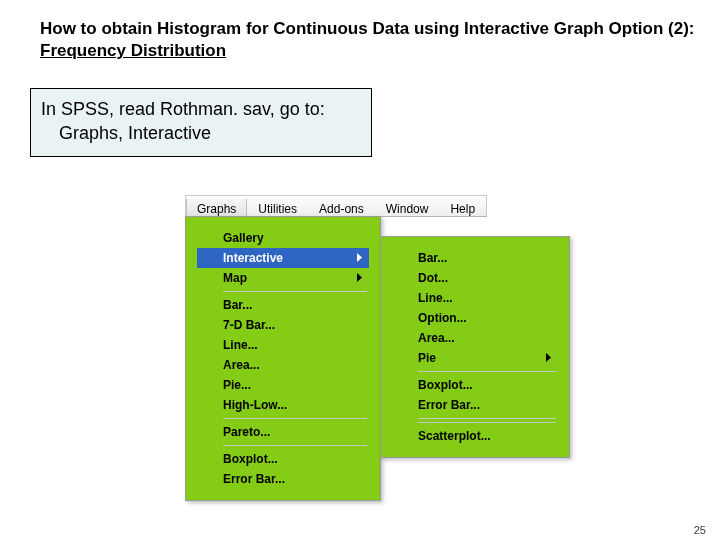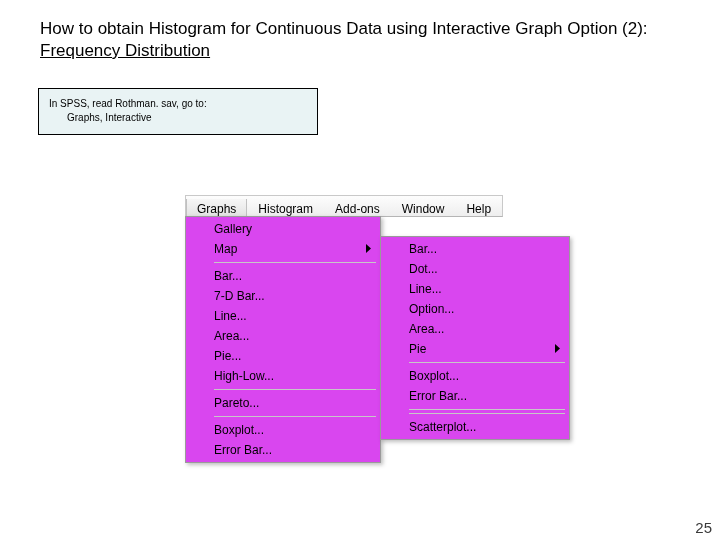--- a/index.html
+++ b/index.html
@@ -6,34 +6,34 @@
   body {
     margin: 0;
     width: 720px;
     height: 540px;
     font-family: Arial, Helvetica, sans-serif;
     background: #fff;
     position: relative;
     overflow: hidden;
   }
   .title {
-    font-weight: normal;
+    font-weight: bold;
     font-size: 17px;
     line-height: 1.3;
     padding: 18px 21px 6px 40px;
     color: #000;
   }
   .title .ul { text-decoration: underline; }
   .instr-box {
-    margin: 20px 0 0 38px;
-    width: 280px;
+    margin: 20px 0 0 30px;
+    width: 342px;
     border: 1px solid #000;
     background: #e9f3f4;
     padding: 8px 8px 10px 10px;
-    font-size: 10px;
+    font-size: 18px;
     line-height: 1.35;
     font-family: Arial, Helvetica, sans-serif;
   }
   .instr-box .l2 { padding-left: 18px; }
   .instr-box .l3 { padding-left: 36px; }
 
   .menus {
     position: absolute;
     left: 185px;
     top: 195px;
@@ -54,25 +54,26 @@
     cursor: default;
   }
   .menubar-item.open {
     background: linear-gradient(#f6f6f6,#e3e3e3);
     border-left: 1px solid #c0c0c0;
     border-right: 1px solid #c0c0c0;
     padding: 3px 10px 0 10px;
   }
   .dropdown {
     position: absolute;
-    background: #d946ef;
+    background: #84cc16;
     border: 1px solid #9a9a9a;
     box-shadow: 2px 2px 4px rgba(0,0,0,0.25);
-    padding: 2px;
+    padding: 11px;
     min-width: 180px;
+    font-weight: bold;
   }
   .dd-main { left: 0; top: 21px; width: 196px; }
   .dd-item {
     display: flex;
     align-items: center;
     height: 20px;
     padding: 0 18px 0 26px;
     position: relative;
     color: #000;
     cursor: default;
@@ -90,49 +91,57 @@
   .dd-sep {
     height: 1px;
     margin: 3px 2px 3px 26px;
     background: #c7c7c7;
   }
   .dd-sub { left: 195px; top: 41px; width: 190px; }
 
   .arrow svg { display: block; }
   .page-num {
     position: absolute;
-    right: 8px;
+    right: 14px;
     bottom: 4px;
-    font-size: 15px;
+    font-size: 11px;
     color: #3a3a3a;
   }
 </style>
 </head>
 <body>
 
 <div class="title">
   <span>How to obtain Histogram for Continuous Data using Interactive Graph Option (2): </span><span class="ul">Frequency Distribution</span>
 </div>
 
 <div class="instr-box">
   <div>In SPSS, read Rothman. sav, go to:</div>
   <div class="l2">Graphs, Interactive</div>
 </div>
 
 <div class="menus">
   <div class="menubar" id="menubar">
       <div class="menubar-item open">Graphs</div>
-      <div class="menubar-item">Histogram</div>
+      <div class="menubar-item">Utilities</div>
       <div class="menubar-item">Add-ons</div>
       <div class="menubar-item">Window</div>
       <div class="menubar-item">Help</div>
     </div>
   <div class="dropdown dd-main" id="ddmain">
       <div class="dd-item">
         <span>Gallery</span>
+      </div>
+      <div class="dd-item selected">
+        <span>Interactive</span>
+        <span class="arrow">
+          <svg width="6" height="9">
+            <path d="M0 0 L5 4.5 L0 9 Z" fill="#fff"></path>
+          </svg>
+        </span>
       </div>
       <div class="dd-item">
         <span>Map</span>
         <span class="arrow">
           <svg width="6" height="9">
             <path d="M0 0 L5 4.5 L0 9 Z" fill="#000"></path>
           </svg>
         </span>
       </div>
       <div class="dd-sep"></div>

